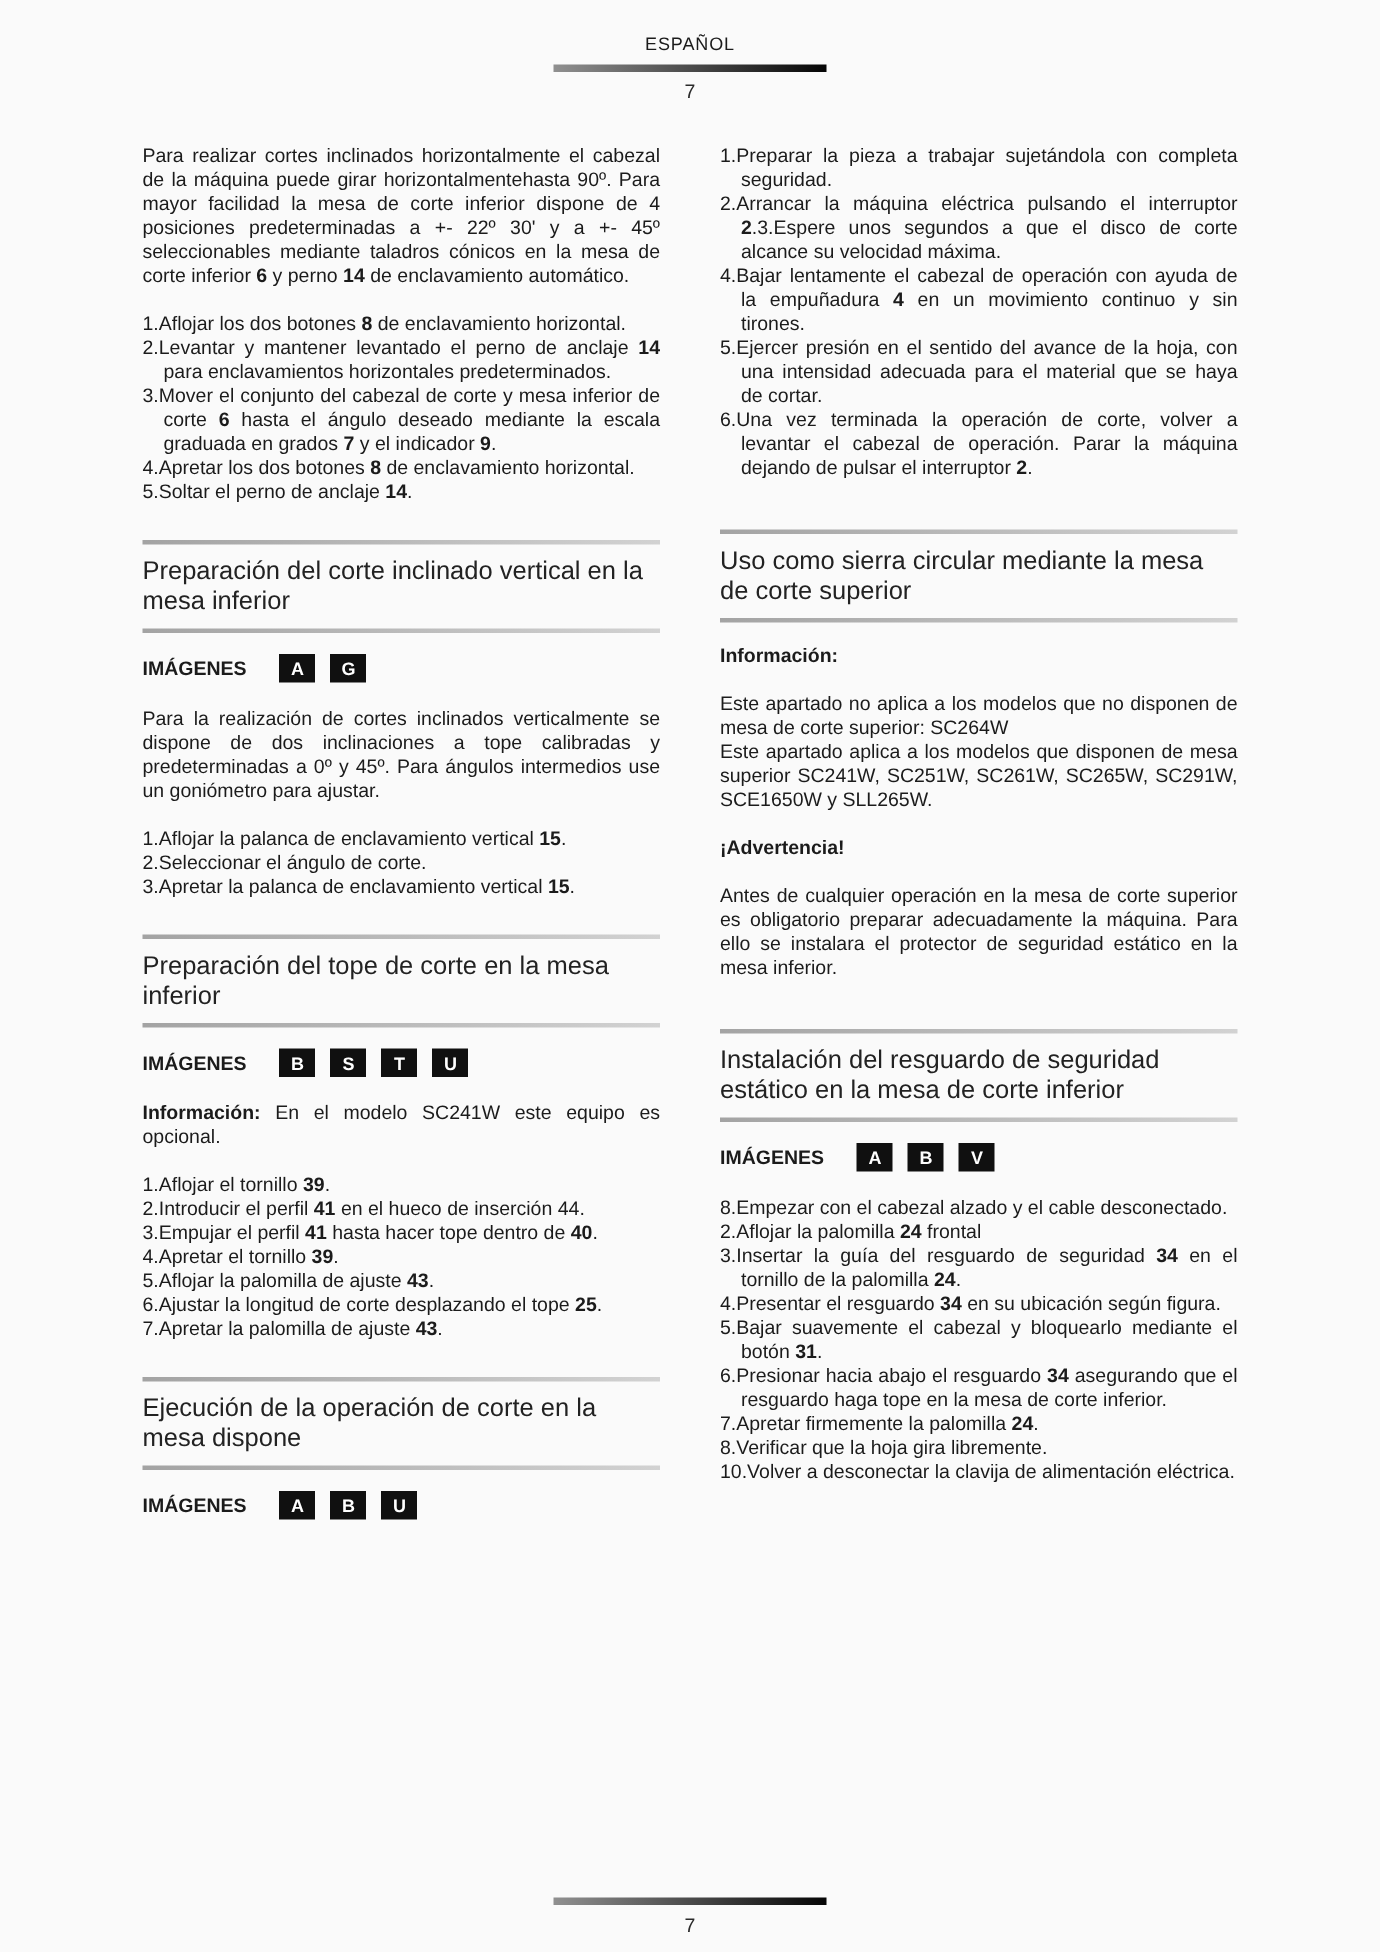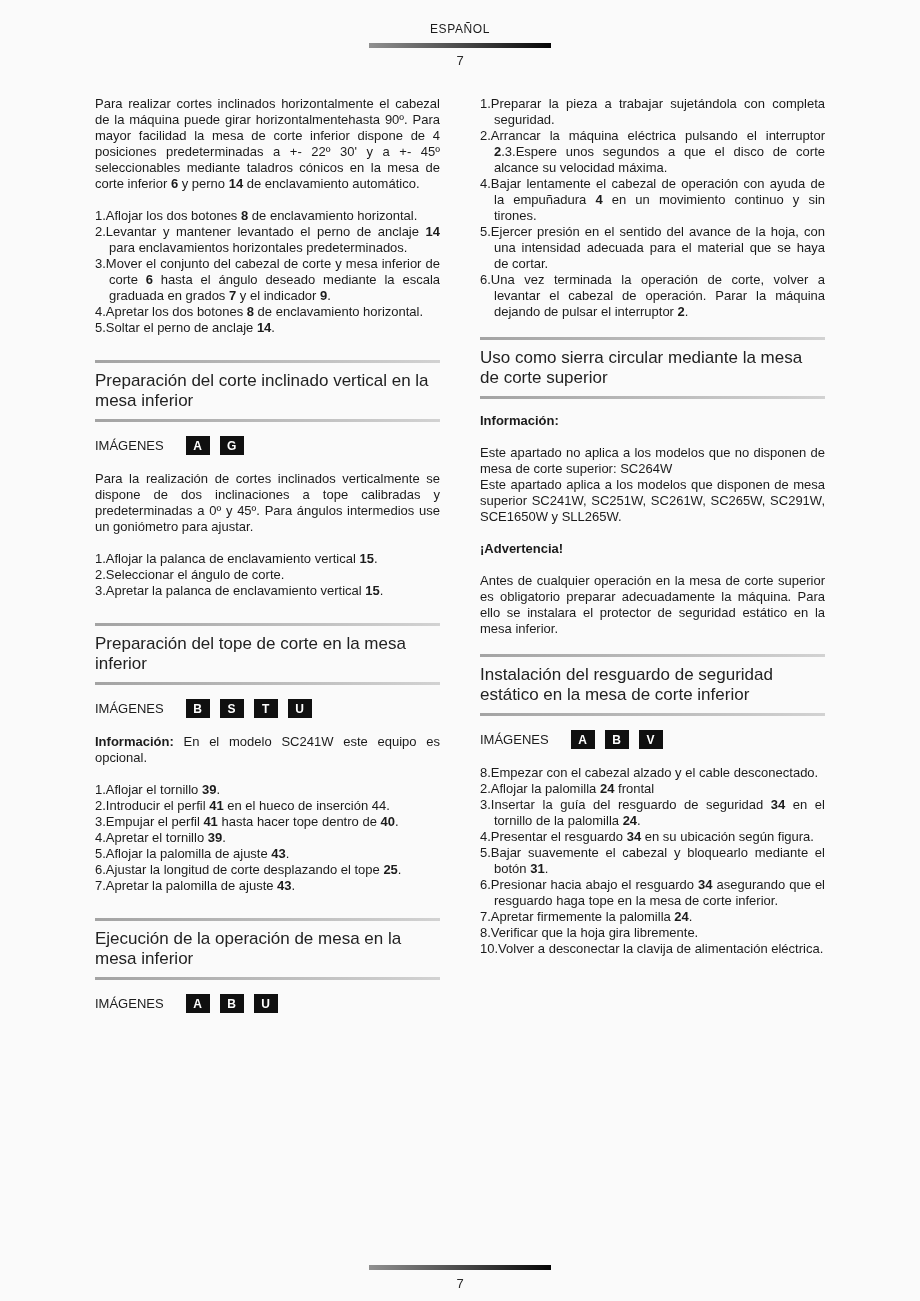--- a/index.html
+++ b/index.html
@@ -27,23 +27,23 @@
     text-align: left; margin: 24px 0 14px; color: #222;
   }
   h2.section::before {
     content: ""; display: block; height: 3px; margin-bottom: 8px;
     background: linear-gradient(to right, #a3a3a3, #d2d2d2);
   }
   h2.section::after {
     content: ""; display: block; height: 3px; margin-top: 8px;
     background: linear-gradient(to right, #a3a3a3, #d2d2d2);
   }
-  h2.section.mt-lg { margin-top: 17px; }
+  h2.section.mt-lg { margin-top: 33px; }
   .images-row { display: flex; align-items: center; margin: 0 0 16px; }
-  .images-label { font-size: 13px; font-weight: 400; margin-right: 22px; }
+  .images-label { font-size: 13px; font-weight: 700; margin-right: 22px; }
   .letter-box {
     width: 24px; height: 19px; margin-right: 10px;
     background: #101010; color: #ffffff;
     font-size: 12px; font-weight: 700;
     display: flex; align-items: center; justify-content: center;
   }
   .bold-line { font-weight: 700; margin: 0 0 16px; }
   b { font-weight: 700; }
   .footer { position: absolute; left: 0; right: 0; bottom: 10px; text-align: center; }
   .footer .hbar { margin: 0 auto 6px; }
@@ -103,21 +103,21 @@
       <div class="list">
         <div class="li">1.Aflojar el tornillo <b>39</b>.</div>
         <div class="li">2.Introducir el perfil <b>41</b> en el hueco de inserción 44.</div>
         <div class="li">3.Empujar el perfil <b>41</b> hasta hacer tope dentro de <b>40</b>.</div>
         <div class="li">4.Apretar el tornillo <b>39</b>.</div>
         <div class="li">5.Aflojar la palomilla de ajuste <b>43</b>.</div>
         <div class="li">6.Ajustar la longitud de corte desplazando el tope <b>25</b>.</div>
         <div class="li">7.Apretar la palomilla de ajuste <b>43</b>.</div>
       </div>
 
-      <h2 class="section">Ejecución de la operación de mesa en la mesa inferior</h2>
+      <h2 class="section">Ejecución de la operación de corte en la mesa dispone</h2>
 
       <div class="images-row">
         <span class="images-label">IMÁGENES</span>
         <span class="letter-box">A</span>
         <span class="letter-box">B</span>
         <span class="letter-box">U</span>
       </div>
     </section>
 
     <section class="col">

